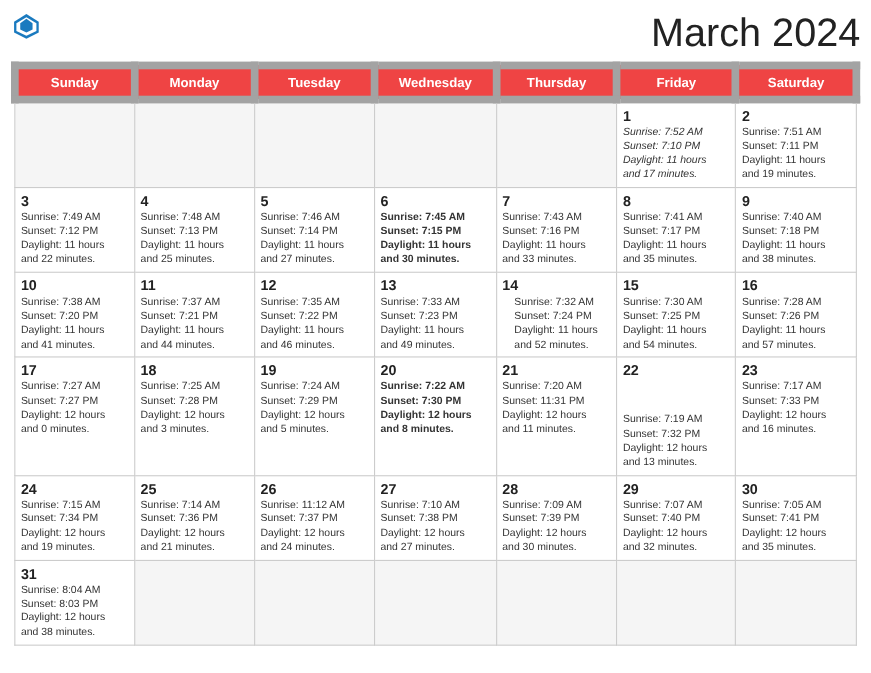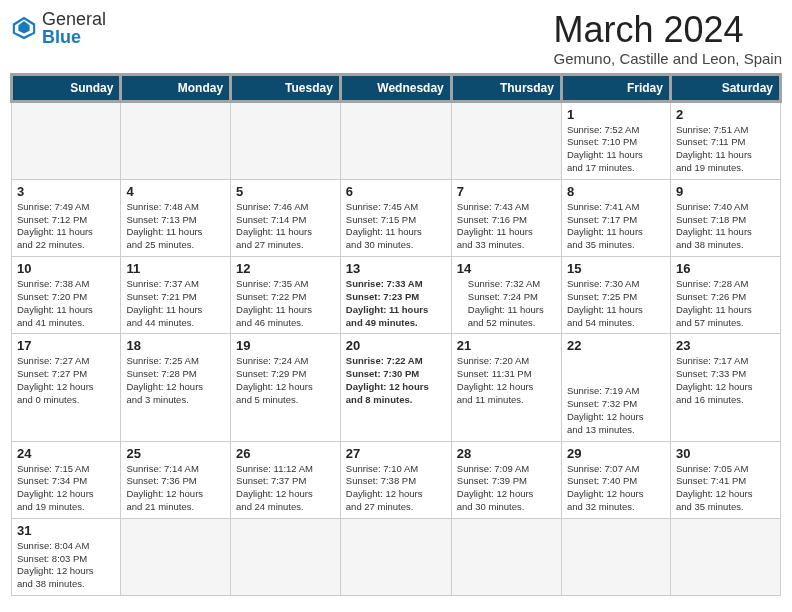--- a/index.html
+++ b/index.html
@@ -26,45 +26,45 @@
       color: #333;
       line-height: 1;
     }
     .logo-text span.general { font-weight: normal; }
     .logo-text span.blue { color: #1a7abf; font-weight: bold; }
     .logo-icon {
       width: 28px;
       height: 28px;
     }
     .title-section {
-      text-align: left;
+      text-align: center;
     }
     .month-title {
       font-size: 36px;
       font-weight: normal;
       color: #222;
       line-height: 1.1;
     }
     .subtitle {
       font-size: 15px;
       color: #444;
     }
     .calendar {
       width: 100%;
       border-collapse: collapse;
       font-size: 11px;
     }
     .calendar th {
-      background-color: #0c4a6e;
+      background-color: #ef4444;
       color: #fff;
-      text-align: right;
+      text-align: center;
       padding: 5px 6px;
       font-size: 12px;
       font-weight: bold;
-      border: 3px solid #a3a3a3;
+      border: 7px solid #a3a3a3;
     }
     .calendar td {
       border: 1px solid #ccc;
       vertical-align: top;
       padding: 4px 5px;
       width: 113px;
       height: 72px;
       background: #fff;
     }
     .calendar td.empty {
@@ -89,28 +89,23 @@
 </head>
 <body>
 
 <div class="header-section">
   <div class="logo">
     <svg class="logo-icon" viewBox="0 0 40 40" xmlns="http://www.w3.org/2000/svg">
       <polygon points="20,4 36,14 36,28 20,36 4,28 4,14" fill="#1a7abf"></polygon>
       <polygon points="20,8 33,16 33,26 20,32 7,26 7,16" fill="#fff"></polygon>
       <polygon points="20,10 28,16 28,24 20,28 12,24 12,16" fill="#1a7abf"></polygon>
     </svg>
-    <div class="logo-text">
-      <span class="general">General</span><br>
-      <span class="blue">Blue</span>
-    </div>
   </div>
   <div class="title-section">
     <div class="month-title">March 2024</div>
-    <div class="subtitle">Gemuno, Castille and Leon, Spain</div>
   </div>
 </div>
 
 <table class="calendar">
   <thead>
     <tr>
     <th>Sunday</th>
         <th>Monday</th>
         <th>Tuesday</th>
         <th>Wednesday</th>
@@ -121,21 +116,21 @@
   </thead>
   <tbody id="calendar-body">
   <tr>
         <td class="empty"></td>
         <td class="empty"></td>
         <td class="empty"></td>
         <td class="empty"></td>
         <td class="empty"></td>
         <td>
           <span class="day-number">1</span>
-          <div class="day-info" style="white-space: pre-line;">Sunrise: 7:52 AM
+          <div class="day-info" style="white-space: pre-line; font-style: italic;">Sunrise: 7:52 AM
 Sunset: 7:10 PM
 Daylight: 11 hours
 and 17 minutes.</div>
         </td>
         <td>
           <span class="day-number">2</span>
           <div class="day-info" style="white-space: pre-line;">Sunrise: 7:51 AM
 Sunset: 7:11 PM
 Daylight: 11 hours
 and 19 minutes.</div>
@@ -158,21 +153,21 @@
         </td>
         <td>
           <span class="day-number">5</span>
           <div class="day-info" style="white-space: pre-line;">Sunrise: 7:46 AM
 Sunset: 7:14 PM
 Daylight: 11 hours
 and 27 minutes.</div>
         </td>
         <td>
           <span class="day-number">6</span>
-          <div class="day-info" style="white-space: pre-line;">Sunrise: 7:45 AM
+          <div class="day-info" style="white-space: pre-line; font-weight: bold;">Sunrise: 7:45 AM
 Sunset: 7:15 PM
 Daylight: 11 hours
 and 30 minutes.</div>
         </td>
         <td>
           <span class="day-number">7</span>
           <div class="day-info" style="white-space: pre-line;">Sunrise: 7:43 AM
 Sunset: 7:16 PM
 Daylight: 11 hours
 and 33 minutes.</div>
@@ -209,21 +204,21 @@
         </td>
         <td>
           <span class="day-number">12</span>
           <div class="day-info" style="white-space: pre-line;">Sunrise: 7:35 AM
 Sunset: 7:22 PM
 Daylight: 11 hours
 and 46 minutes.</div>
         </td>
         <td>
           <span class="day-number">13</span>
-          <div class="day-info" style="white-space: pre-line; font-weight: bold;">Sunrise: 7:33 AM
+          <div class="day-info" style="white-space: pre-line;">Sunrise: 7:33 AM
 Sunset: 7:23 PM
 Daylight: 11 hours
 and 49 minutes.</div>
         </td>
         <td>
           <span class="day-number">14</span>
           <div class="day-info" style="white-space: pre-line; margin-left: 11px;">Sunrise: 7:32 AM
 Sunset: 7:24 PM
 Daylight: 11 hours
 and 52 minutes.</div>

